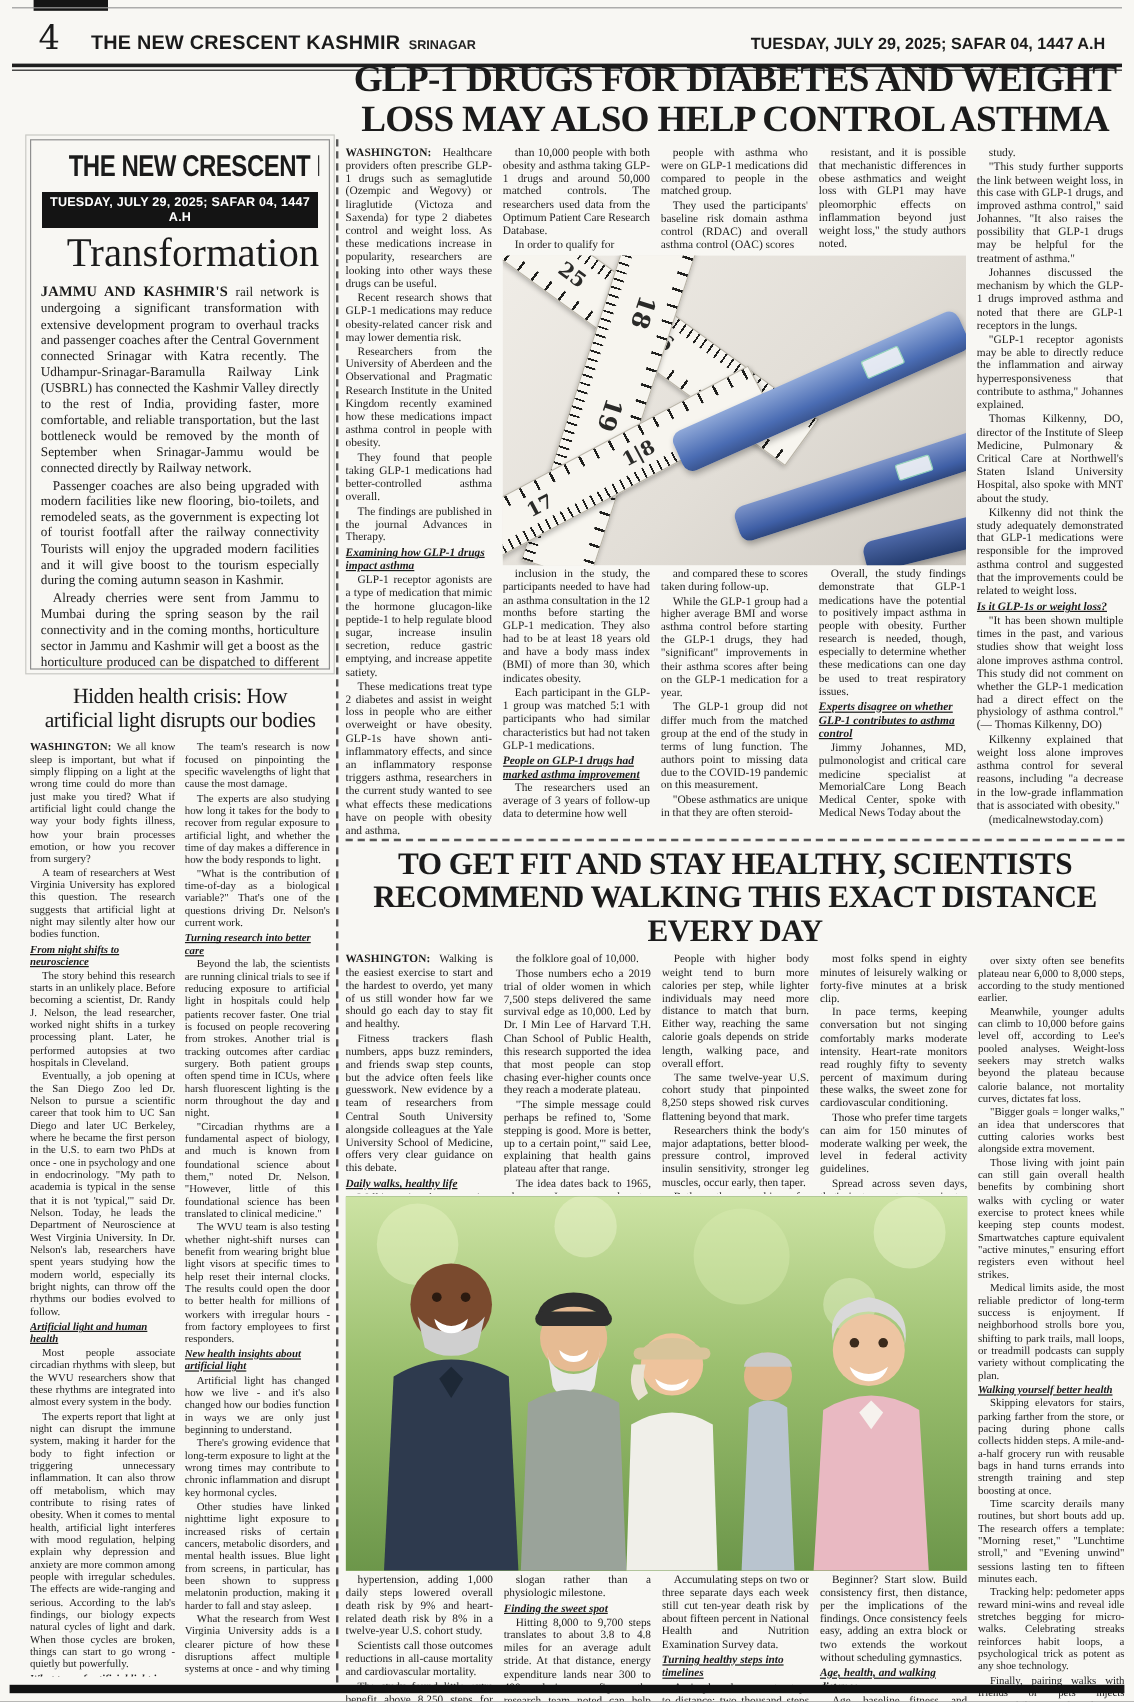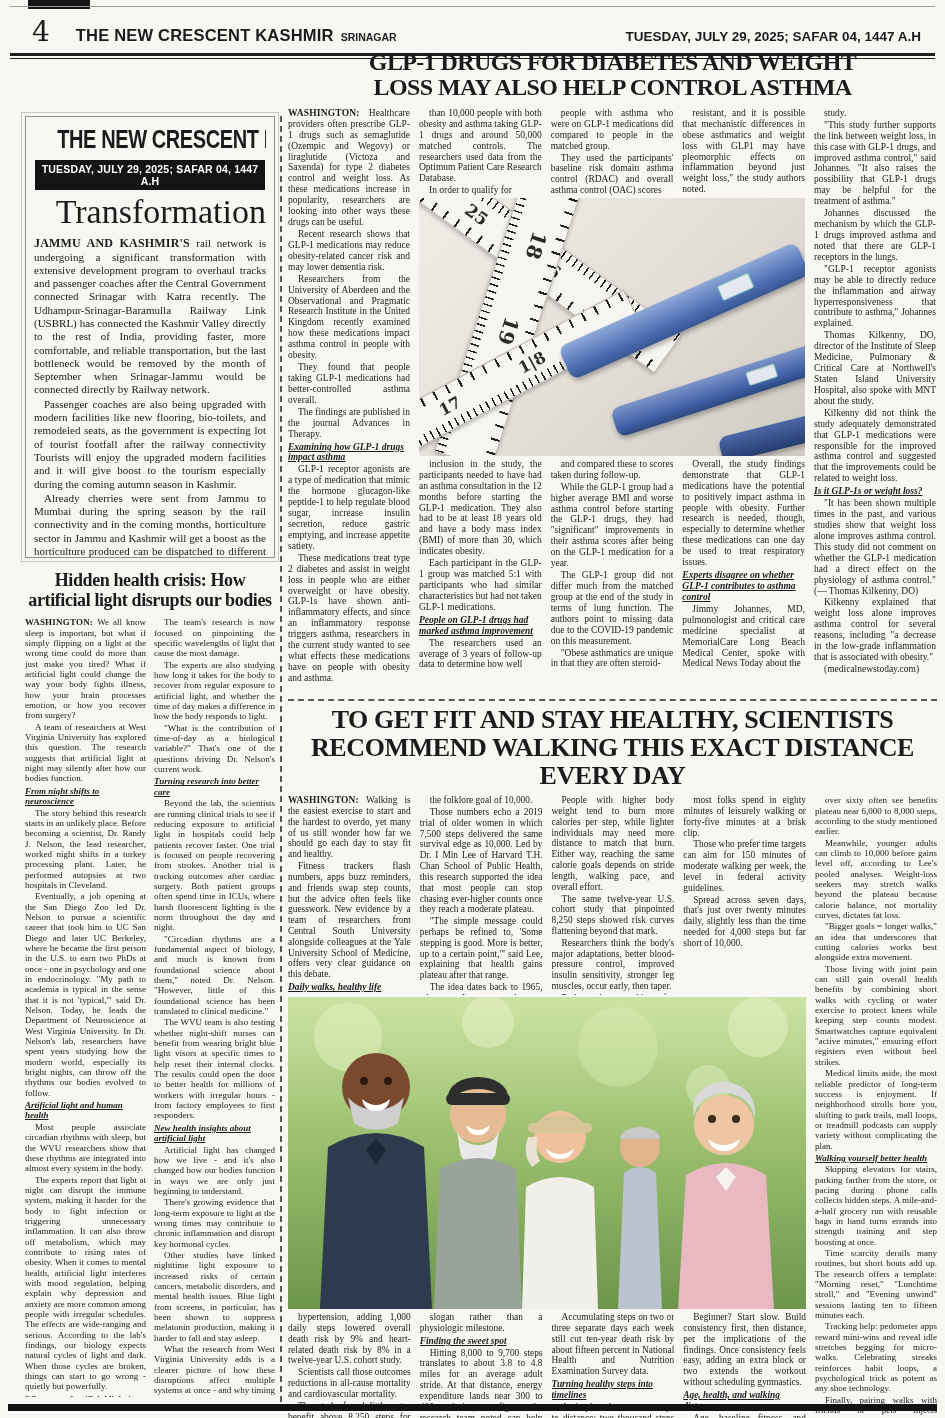--- a/index.html
+++ b/index.html
@@ -27,28 +27,28 @@
 .trans-box{border:1px solid #8f8f8f;box-shadow:0 0 0 3px #f8f7f3,0 0 0 4px #c9c9c4;
   padding:8px 8px 8px;height:442px;overflow:hidden}
 .masthead-wrap{overflow:hidden}
 .masthead{font-family:"Liberation Sans",sans-serif;font-weight:bold;font-size:25px;white-space:nowrap;
   text-align:center;transform:scaleX(.8);transform-origin:50% 50%;letter-spacing:-.5px}
 .datebar{background:#141414;color:#fff;font-family:"Liberation Sans",sans-serif;font-weight:bold;
   font-size:10.5px;text-align:center;padding:3px 0;margin:6px 1px 3px;letter-spacing:.2px}
 .trans-headline{font-size:34px;font-weight:normal;text-align:right;margin:0 0 5px}
 .trans-text{font-size:11px;line-height:1.21}
 .trans-text .lead-para b{font-size:12px}
-.hidden-headline{margin-top:12px;font-size:18px;letter-spacing:-.4px;line-height:1.12;text-align:center;font-weight:bold}
+.hidden-headline{margin-top:12px;font-size:18px;letter-spacing:-.4px;line-height:1.12;text-align:center;font-weight:normal}
 .hidden-cols{display:flex;gap:8px;margin-top:7px;height:780px;overflow:hidden;font-size:9px;line-height:1.15}
 .hidden-cols .ncol{flex:1}
 
 .v-sep{position:absolute;left:280px;top:116px;height:1286px;border-left:2px dashed #5a5a5a}
 
 .glp{position:absolute;left:288px;top:50px;width:649px}
-.glp-h1{font-size:24px;font-weight:bold;line-height:1.06;text-align:center;letter-spacing:-.6px}
+.glp-h1{font-size:31px;font-weight:bold;line-height:1.06;text-align:center;letter-spacing:-.6px}
 .glp-body{display:flex;gap:9px;margin-top:7px;height:576px;overflow:hidden;font-size:9.5px;line-height:1.15}
 .glp-side{width:122px;flex:none}
 .glp-mid{width:386px;flex:none;display:flex;flex-direction:column}
 .row3{display:flex;gap:9px}
 .row3 .ncol{flex:1}
 .glp-top-row{height:88px;flex:none;overflow:hidden}
 .glp-bottom-row{flex:1;overflow:hidden;margin-top:3px}
 
 .glp-photo{height:258px;flex:none;position:relative;margin-top:2px;overflow:hidden;
   background:linear-gradient(135deg,#f0ede7 0%,#e2ded7 55%,#cfcac2 100%)}
@@ -259,20 +259,21 @@
               <p class="para">The idea dates back to 1965, when a Japanese pedometer maker coined "Manpo-kei," or 10,000-step meter, as a catchy</p>
             </div>
           <div class="ncol">
               <p class="para">People with higher body weight tend to burn more calories per step, while lighter individuals may need more distance to match that burn. Either way, reaching the same calorie goals depends on stride length, walking pace, and overall effort.</p>
               <p class="para">The same twelve-year U.S. cohort study that pinpointed 8,250 steps showed risk curves flattening beyond that mark.</p>
               <p class="para">Researchers think the body's major adaptations, better blood-pressure control, improved insulin sensitivity, stronger leg muscles, occur early, then taper.</p>
               <p class="para">Rather than pushing for 15,000 steps, time-pressed adults can focus on hitting the middle ground consistently.</p>
             </div>
           <div class="ncol">
               <p class="para">most folks spend in eighty minutes of leisurely walking or forty-five minutes at a brisk clip.</p>
+              <p class="para">In pace terms, keeping conversation but not singing comfortably marks moderate intensity. Heart-rate monitors read roughly fifty to seventy percent of maximum during these walks, the sweet zone for cardiovascular conditioning.</p>
               <p class="para">Those who prefer time targets can aim for 150 minutes of moderate walking per week, the level in federal activity guidelines.</p>
               <p class="para">Spread across seven days, that's just over twenty minutes daily, slightly less than the time needed for 4,000 steps but far short of 10,000.</p>
             </div>
         </div>
 
         <div class="walk-photo">
           <svg width="518" height="312" viewBox="0 0 518 312">
             <defs>
               <linearGradient id="grn" x1="0" y1="0" x2="0" y2="1">
                 <stop offset="0" stop-color="#cde3a4"></stop>

